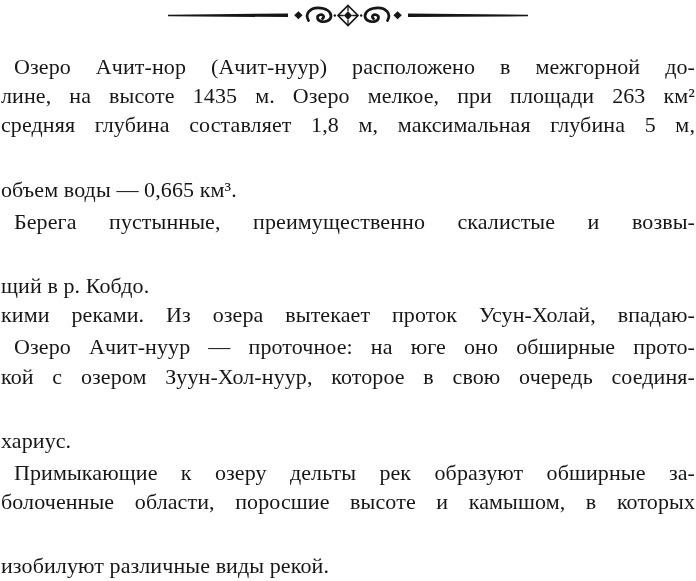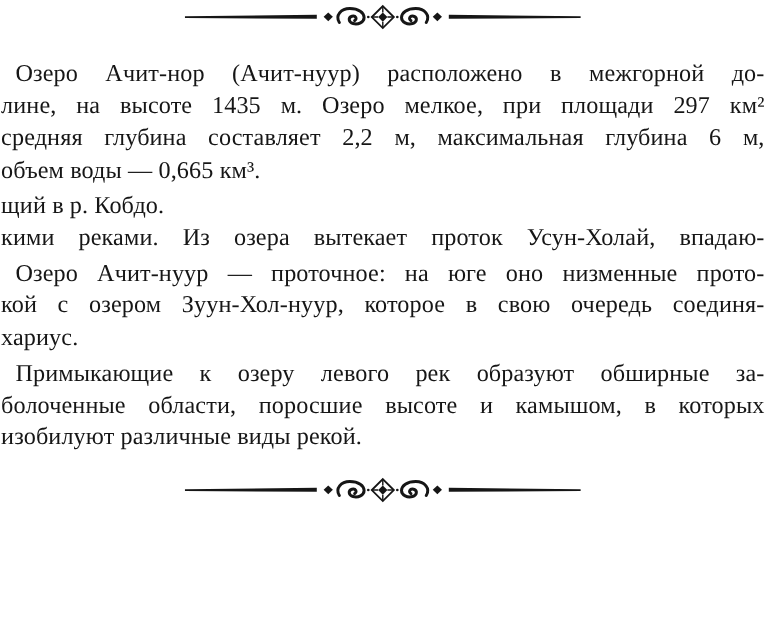--- a/index.html
+++ b/index.html
@@ -20,21 +20,21 @@
     line-height: 29.2px;
     letter-spacing: 0.1px;
   }
   .para { margin: 0 0 3px 0; }
   .line {
     text-align: justify;
     text-align-last: justify;
     white-space: normal;
   }
   .line.first { text-indent: 13px; }
-  .line.lastline { text-align-last: left; }
+  .line.lastline { text-align-last: left; margin-top: 35px; }
 </style>
 </head>
 <body style="background: rgb(255, 255, 255); color: rgb(22, 22, 22);">
 
 <svg width="0" height="0" style="position:absolute" aria-hidden="true">
   <defs>
     <g id="orn-half">
       <polygon fill="#161616" points="0,10.7 120,9.5 120,13.1 0,12.3"></polygon>
       <path fill="#161616" d="M126.2,11.3 L130.4,7.3 L134.6,11.3 L130.4,15.3 Z"></path>
       <path fill="none" stroke="#161616" stroke-width="2.7" stroke-linecap="round" d="M140.5,16.5 C136.5,10 142,3.8 150,3.8 C158,3.8 163,7.6 163,12 C163,16.4 157.5,18.6 153,17.4 C148.8,16.3 148.2,11.8 152,10.8 C155.4,9.9 157,13.4 154.4,14.7"></path>
@@ -59,38 +59,39 @@
   <div class="ornament top">
     <svg width="360" height="24" viewBox="0 0 360 24">
       <use href="#ornament-full"></use>
     </svg>
   </div>
 
   <div class="text-block">
 
     <p class="para">
       <span class="line first" style="display:block">Озеро Ачит-нор (Ачит-нуур) расположено в межгорной до-</span>
-      <span class="line" style="display:block">лине, на высоте 1435 м. Озеро мелкое, при площади 297 км²</span>
-      <span class="line" style="display:block">средняя глубина составляет 2,2 м, максимальная глубина 6 м,</span>
+      <span class="line" style="display:block">лине, на высоте 1435 м. Озеро мелкое, при площади 263 км²</span>
+      <span class="line" style="display:block">средняя глубина составляет 1,8 м, максимальная глубина 5 м,</span>
       <span class="line lastline" style="display:block">объем воды — 0,665 км³.</span>
     </p>
 
     <p class="para">
+      <span class="line first" style="display:block">Берега пустынные, преимущественно скалистые и возвы-</span>
       <span class="line lastline" style="display:block">щий в р. Кобдо.</span>
       <span class="line" style="display:block">кими реками. Из озера вытекает проток Усун-Холай, впадаю-</span>
     </p>
 
     <p class="para">
-      <span class="line first" style="display:block">Озеро Ачит-нуур — проточное: на юге оно низменные прото-</span>
+      <span class="line first" style="display:block">Озеро Ачит-нуур — проточное: на юге оно обширные прото-</span>
       <span class="line" style="display:block">кой с озером Зуун-Хол-нуур, которое в свою очередь соединя-</span>
       <span class="line lastline" style="display:block">хариус.</span>
     </p>
 
     <p class="para">
-      <span class="line first" style="display:block">Примыкающие к озеру левого рек образуют обширные за-</span>
+      <span class="line first" style="display:block">Примыкающие к озеру дельты рек образуют обширные за-</span>
       <span class="line" style="display:block">болоченные области, поросшие высоте и камышом, в которых</span>
       <span class="line lastline" style="display:block">изобилуют различные виды рекой.</span>
     </p>
 
   </div>
 
   <div class="ornament bottom">
     <svg width="360" height="24" viewBox="0 0 360 24">
       <use href="#ornament-full"></use>
     </svg>

